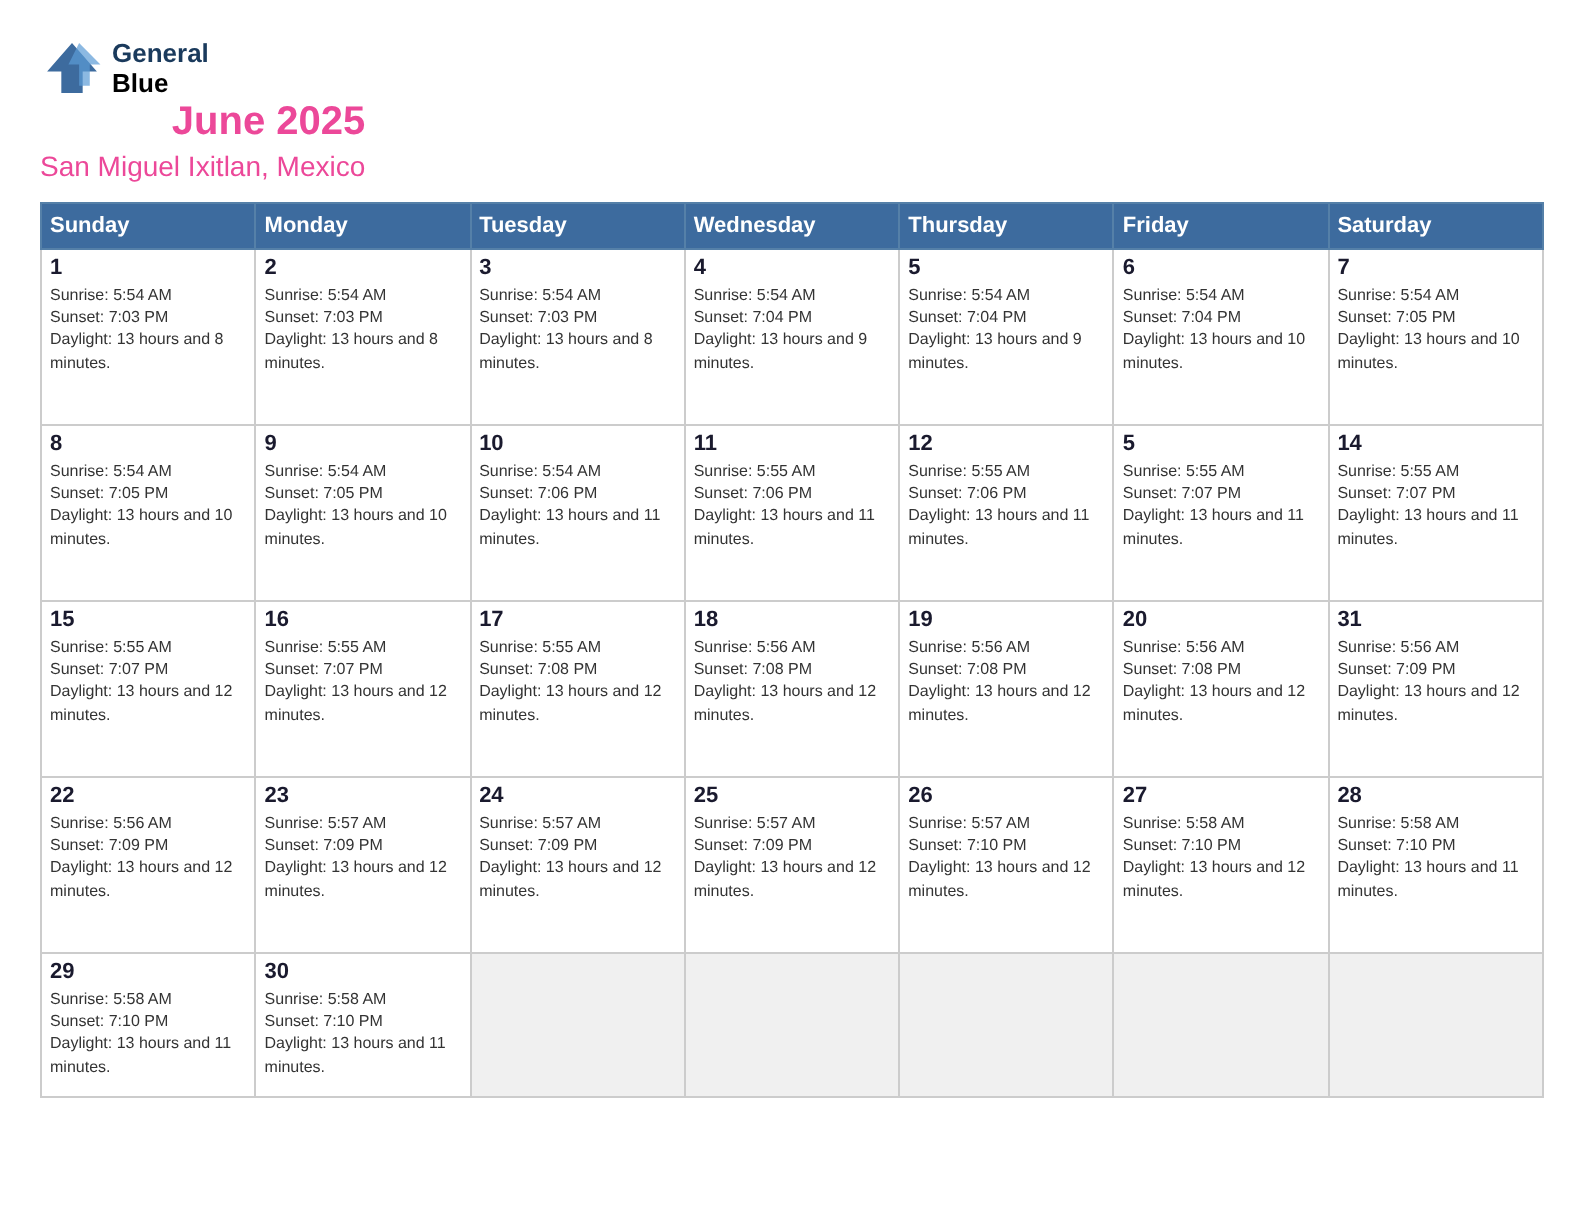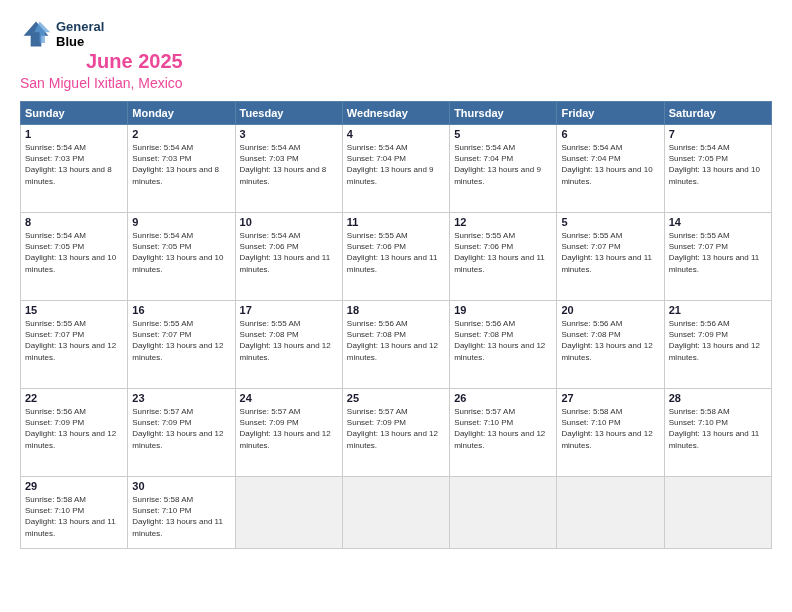--- a/index.html
+++ b/index.html
@@ -201,21 +201,21 @@
           </td>
           <td>
             <span class="day-number">19</span>
             <div class="day-info">Sunrise: 5:56 AM<br>Sunset: 7:08 PM<br>Daylight: 13 hours and 12 minutes.</div>
           </td>
           <td>
             <span class="day-number">20</span>
             <div class="day-info">Sunrise: 5:56 AM<br>Sunset: 7:08 PM<br>Daylight: 13 hours and 12 minutes.</div>
           </td>
           <td>
-            <span class="day-number">21</span>
+            <span class="day-number">31</span>
             <div class="day-info">Sunrise: 5:56 AM<br>Sunset: 7:09 PM<br>Daylight: 13 hours and 12 minutes.</div>
           </td>
         </tr>
         <tr>
           <td>
             <span class="day-number">22</span>
             <div class="day-info">Sunrise: 5:56 AM<br>Sunset: 7:09 PM<br>Daylight: 13 hours and 12 minutes.</div>
           </td>
           <td>
             <span class="day-number">23</span>

